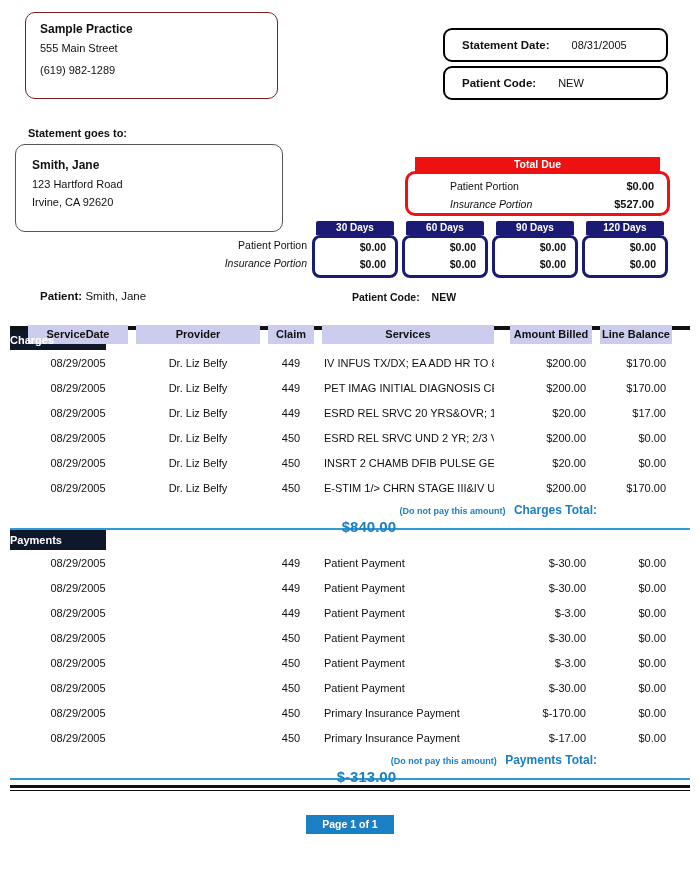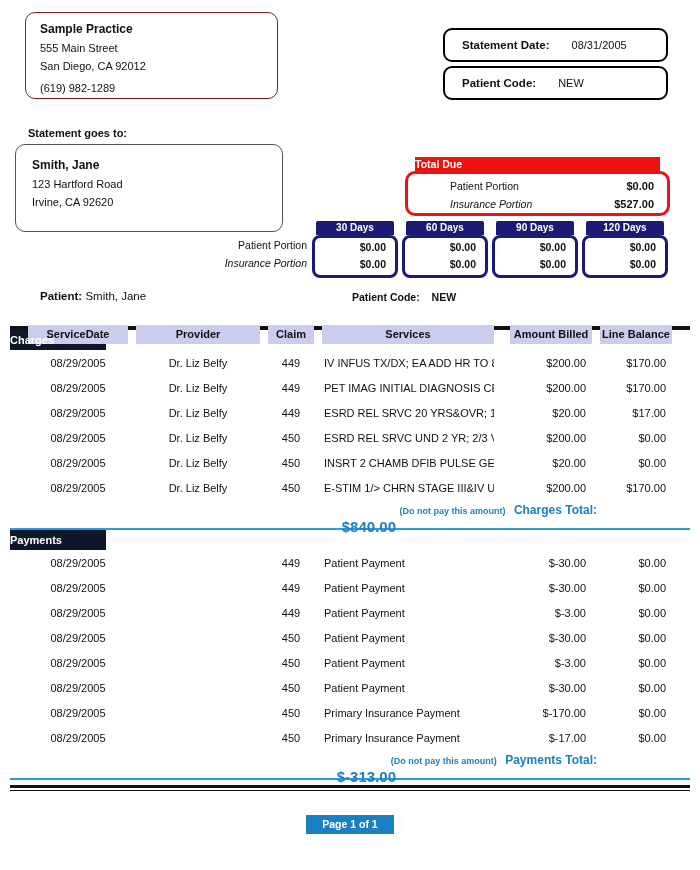--- a/index.html
+++ b/index.html
@@ -40,21 +40,21 @@
 
   .recipient-box {
     position: absolute; left: 15px; top: 144px; width: 268px; height: 88px;
     border: 1px solid #555; border-radius: 10px; padding: 13px 0 0 16px;
   }
   .recipient-name { font-weight: bold; font-size: 12px; }
 
   .totaldue-bar {
     position: absolute; left: 415px; top: 157px; width: 245px; height: 15px;
     background: #EE1111; color: #fff; font-weight: bold; font-size: 10.5px;
-    line-height: 15px;
+    text-align: center; line-height: 15px;
   }
   .totaldue-box {
     position: absolute; left: 405px; top: 171px; width: 265px; height: 45px;
     border: 3px solid #EE1111; border-radius: 10px; padding-top: 3px; background:#fff;
   }
   .td-row { display: flex; align-items: center; height: 18px; padding: 0 13px 0 42px; }
   .td-label { font-size: 10.5px; }
   .italic { font-style: italic; }
   .td-amt { margin-left: auto; font-weight: bold; font-size: 11px; }
 
@@ -128,21 +128,20 @@
 </head>
 <body>
 
 <div class="page">
 
   <div class="top">
 
     <div class="practice-box">
       <div class="practice-name">Sample Practice</div>
       <div class="addr-line">555 Main Street</div>
-      <div class="addr-line">San Diego, CA 92012</div>
       <div class="phone-line">(619) 982-1289</div>
     </div>
 
     <div class="stmt-box" id="stmt-date-box">
       <span class="stmt-label">Statement Date:</span>
       <span class="stmt-value">08/31/2005</span>
     </div>
     <div class="stmt-box" id="pt-code-box">
       <span class="stmt-label">Patient Code:</span>
       <span class="stmt-value">NEW</span>

